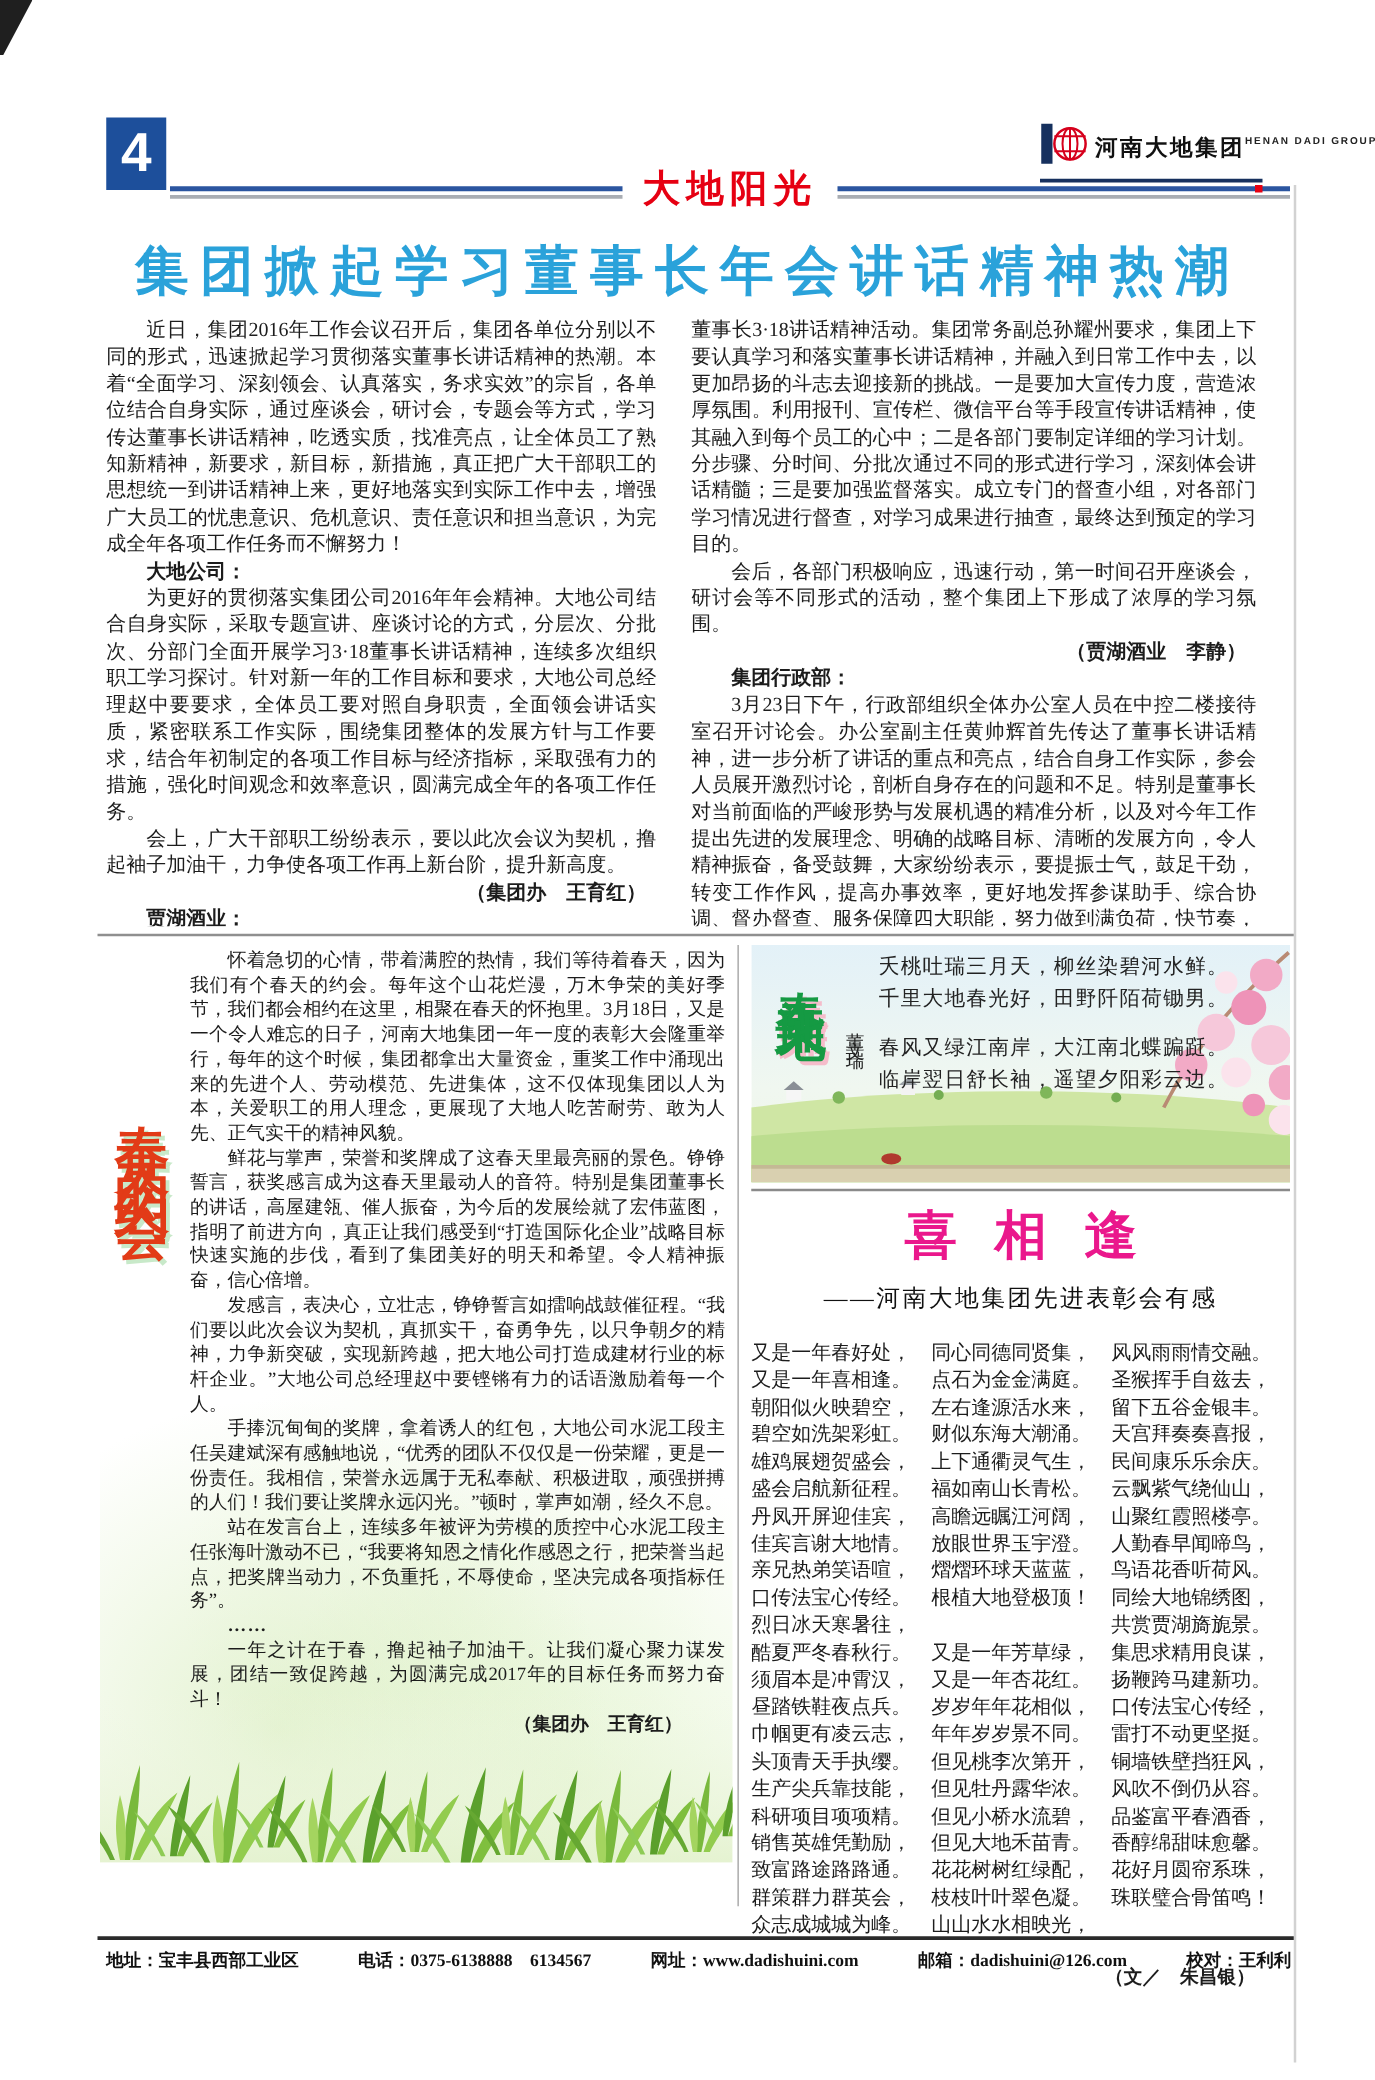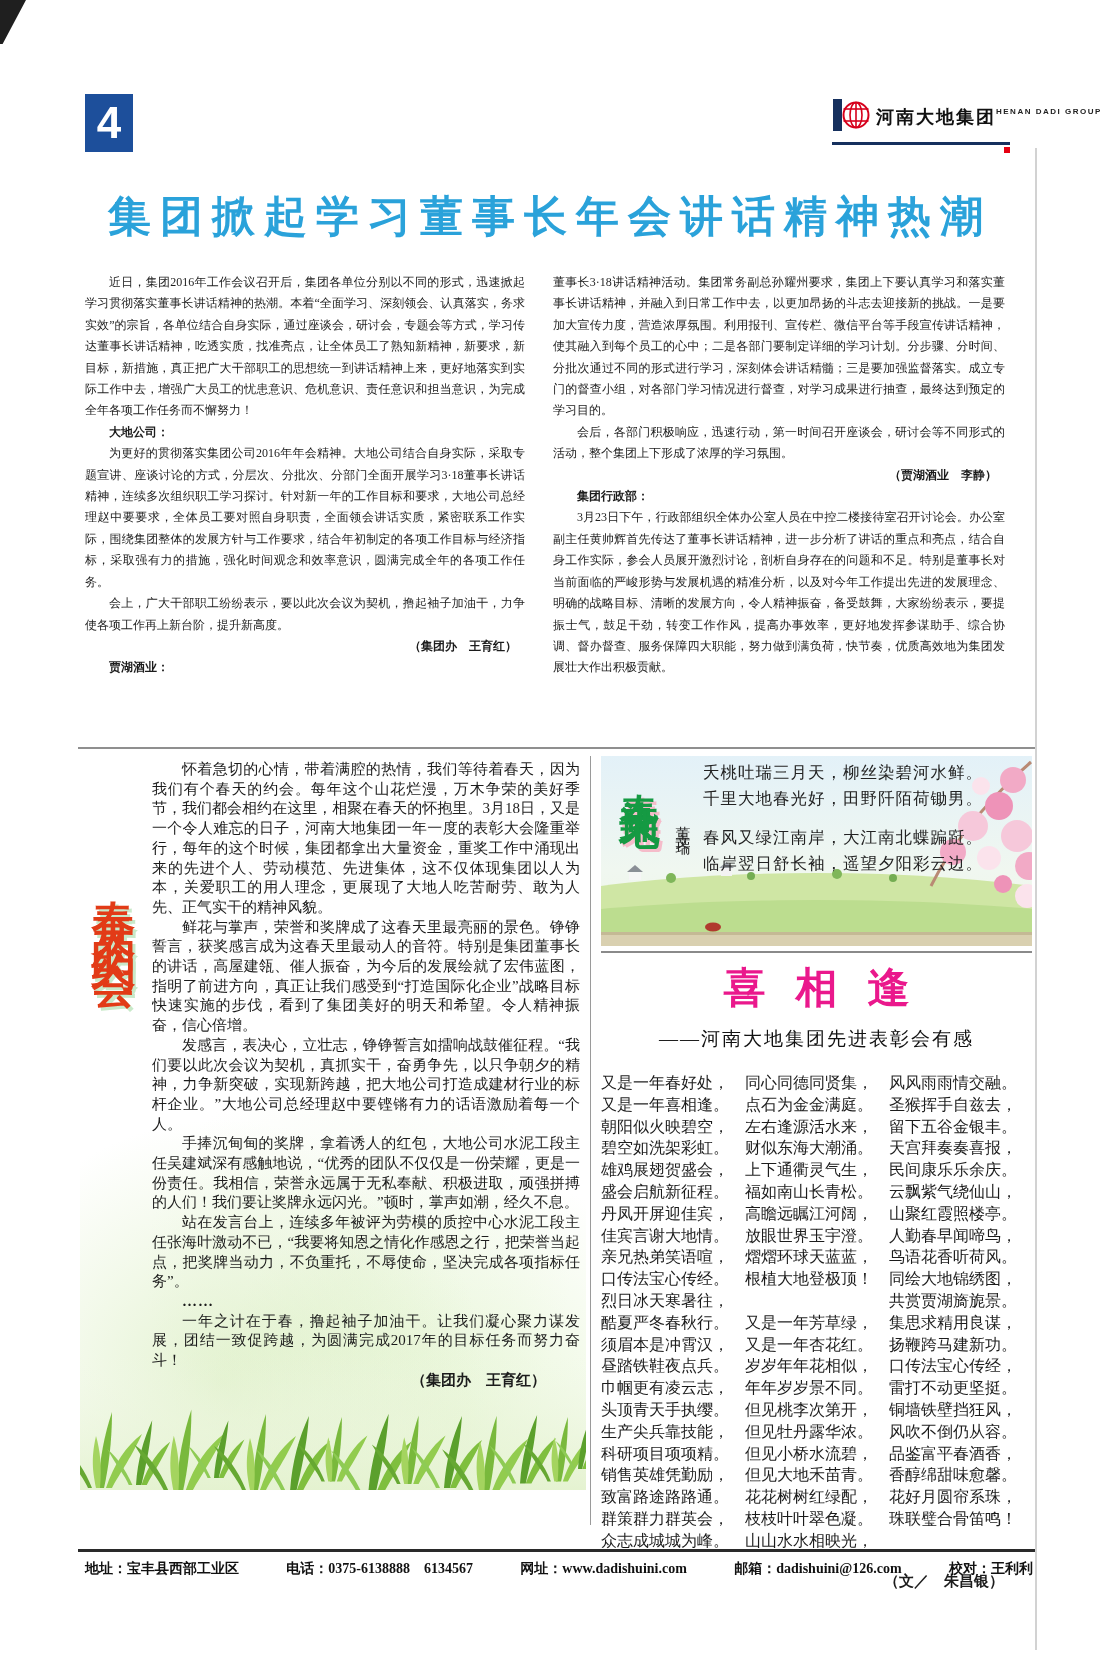--- a/index.html
+++ b/index.html
@@ -24,21 +24,21 @@
            letter-spacing:2px;line-height:20px;white-space:nowrap;}
   .logo-en{font-family:"Liberation Sans",sans-serif;font-weight:bold;font-size:8px;color:#222;
            letter-spacing:1.5px;line-height:10px;white-space:nowrap;}
   .logo-line{margin-top:4px;height:3px;background:#16305e;position:relative;}
   .logo-line::after{content:"";position:absolute;right:0;top:5px;width:6px;height:6px;background:#e60012;}
   
   .headline{position:absolute;left:50px;top:188px;width:1000px;text-align:center;
             font-family:Liberation Mono, monospace;font-weight:bold;font-size:43px;
             letter-spacing:9px;color:#2aa2da;white-space:nowrap;}
   
-  .col{position:absolute;top:272px;height:487px;overflow:hidden;font-size:12px;line-height:21.4px;text-align:justify;}
+  .col{position:absolute;top:254px;height:487px;overflow:hidden;font-size:16px;line-height:21.4px;text-align:justify;}
   .colL{left:85px;width:440px;}
   .colR{left:553px;width:452px;}
   .blk-para{margin:0;text-indent:2em;}
   .blk-cont{margin:0;text-indent:0;}
   .blk-heading{margin:0;text-indent:2em;font-weight:bold;font-family:"Liberation Sans",sans-serif;}
   .blk-sign{margin:0;text-align:right;padding-right:8px;font-weight:bold;}
   .blk-dots{margin:0;text-indent:2em;font-weight:bold;letter-spacing:1px;}
   
   .hdiv{position:absolute;left:78px;top:747px;width:957px;height:2px;background:#8f8f8f;}
   .vsep{position:absolute;left:590px;top:756px;width:1px;height:769px;background:#9a9a9a;}
@@ -85,20 +85,25 @@
 </style>
 </head>
 <body>
 
 <div class="sheet">
 
   <div class="corner-mark"></div>
   <div class="edge-line"></div>
 
   <div class="pagenum">4</div>
+  <div class="rule-row">
+    <div class="rule-seg"></div>
+    <div class="masthead">大地阳光</div>
+    <div class="rule-seg"></div>
+  </div>
   <div class="logo">
     <div class="logo-top">
       <span>
         <svg width="38" height="38" viewBox="0 0 38 38">
           <rect x="1" y="3" width="9" height="32" fill="#16305e"></rect>
           <circle cx="24" cy="19" r="12.5" fill="none" stroke="#d6001c" stroke-width="2"></circle>
           <ellipse cx="24" cy="19" rx="6" ry="12.5" fill="none" stroke="#d6001c" stroke-width="1.6"></ellipse>
           <line x1="11.5" y1="13" x2="36.5" y2="13" stroke="#d6001c" stroke-width="1.6"></line>
           <line x1="11.5" y1="25" x2="36.5" y2="25" stroke="#d6001c" stroke-width="1.6"></line>
           <line x1="24" y1="6.5" x2="24" y2="31.5" stroke="#d6001c" stroke-width="1.6"></line>

